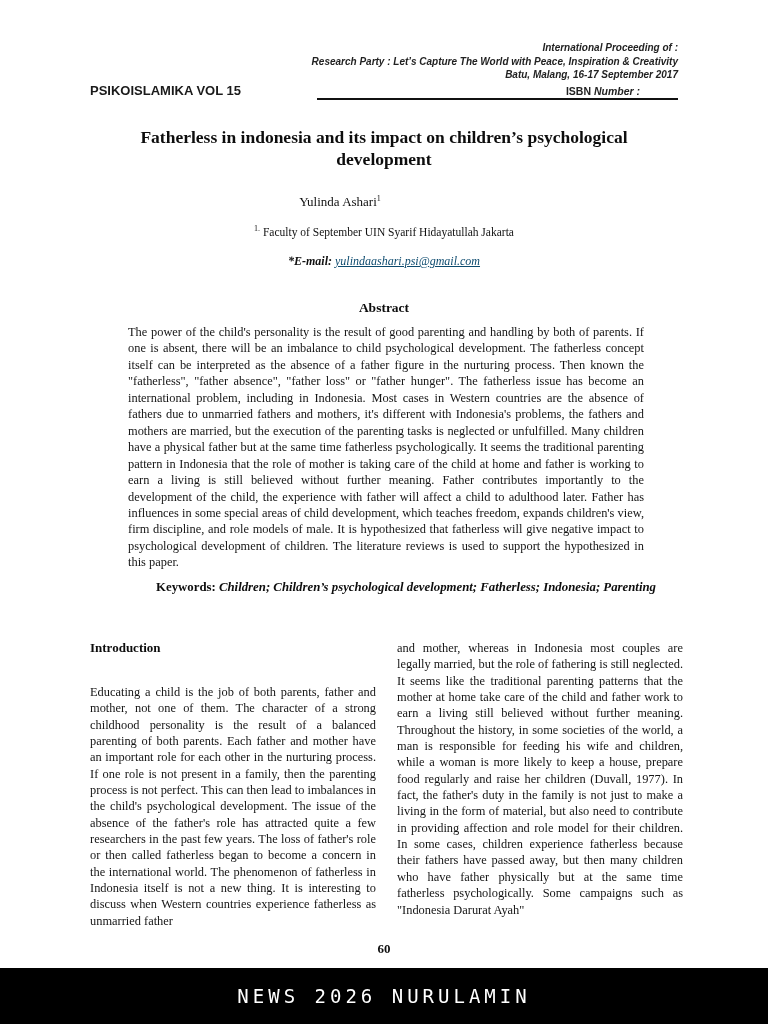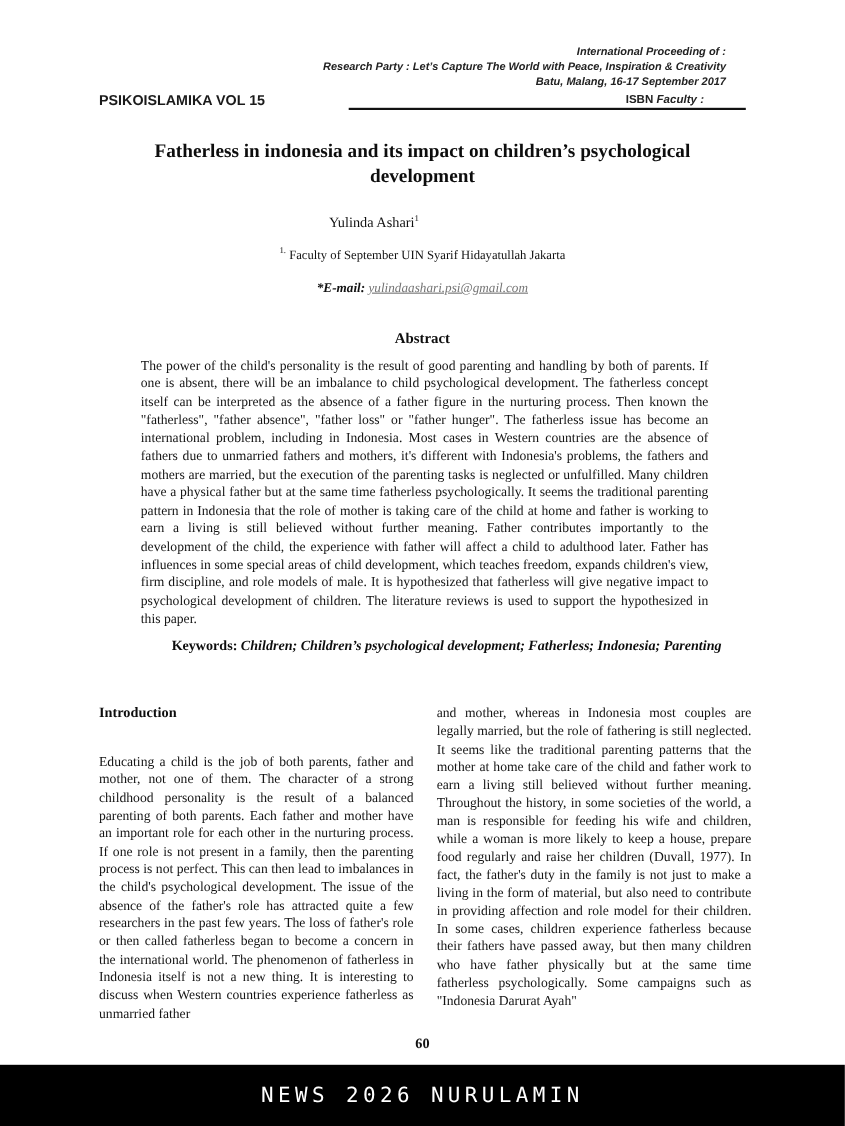--- a/index.html
+++ b/index.html
@@ -12,21 +12,21 @@
     overflow: hidden;
   }
   .page {
     position: relative;
     width: 768px; height: 1024px;
     background: #ffffff;
   }
 
   
   .header-right {
-    position: absolute; top: 41px; right: 108px;
+    position: absolute; top: 41px; right: 90px;
     text-align: right;
     font-family: "Liberation Sans", sans-serif;
     font-style: italic; font-weight: bold;
     font-size: 10px; line-height: 13.5px;
     color: #222;
   }
   .isbn-line {
     position: absolute; top: 85px; right: 128px;
     font-family: "Liberation Sans", sans-serif;
     font-size: 10.5px; font-weight: bold; color: #222;
@@ -123,38 +123,38 @@
   <div class="header-right">
     <div>International Proceeding of :</div>
     <div>Research Party : Let’s Capture The World with Peace, Inspiration &amp; Creativity</div>
     <div>Batu, Malang, 16-17 September 2017</div>
   </div>
 
   <div class="journal-label">PSIKOISLAMIKA VOL 15</div>
 
   <div class="isbn-line">
     <span>ISBN</span>
-    <span class="it">Faculty :</span>
+    <span class="it">Number :</span>
   </div>
 
   <div class="header-rule"></div>
 
   <h1 class="title">Fatherless in indonesia and its impact on children’s psychological development</h1>
 
   <div class="author">
     <span>Yulinda Ashari</span><sup>1</sup>
   </div>
 
   <div class="affiliation">
     <sup>1.</sup><span> Faculty of September UIN Syarif Hidayatullah Jakarta</span>
   </div>
 
   <div class="email-line">
     <span class="email-label">*E-mail:</span>
-    <a class="email-link" href="#" style="color: #737373;">yulindaashari.psi@gmail.com</a>
+    <a class="email-link" href="#" style="color: #0c4a6e;">yulindaashari.psi@gmail.com</a>
   </div>
 
   <div class="abstract-heading">Abstract</div>
   <p class="abstract-body">The power of the child's personality is the result of good parenting and handling by both of parents. If one is absent, there will be an imbalance to child psychological development. The fatherless concept itself can be interpreted as the absence of a father figure in the nurturing process. Then known the "fatherless", "father absence", "father loss" or "father hunger". The fatherless issue has become an international problem, including in Indonesia. Most cases in Western countries are the absence of fathers due to unmarried fathers and mothers, it's different with Indonesia's problems, the fathers and mothers are married, but the execution of the parenting tasks is neglected or unfulfilled. Many children have a physical father but at the same time fatherless psychologically. It seems the traditional parenting pattern in Indonesia that the role of mother is taking care of the child at home and father is working to earn a living is still believed without further meaning. Father contributes importantly to the development of the child, the experience with father will affect a child to adulthood later. Father has influences in some special areas of child development, which teaches freedom, expands children's view, firm discipline, and role models of male. It is hypothesized that fatherless will give negative impact to psychological development of children. The literature reviews is used to support the hypothesized in this paper.</p>
 
   <div class="keywords">
     <span>Keywords: </span><span class="it">Children; Children’s psychological development; Fatherless; Indonesia; Parenting</span>
   </div>
 
   <div class="columns">

